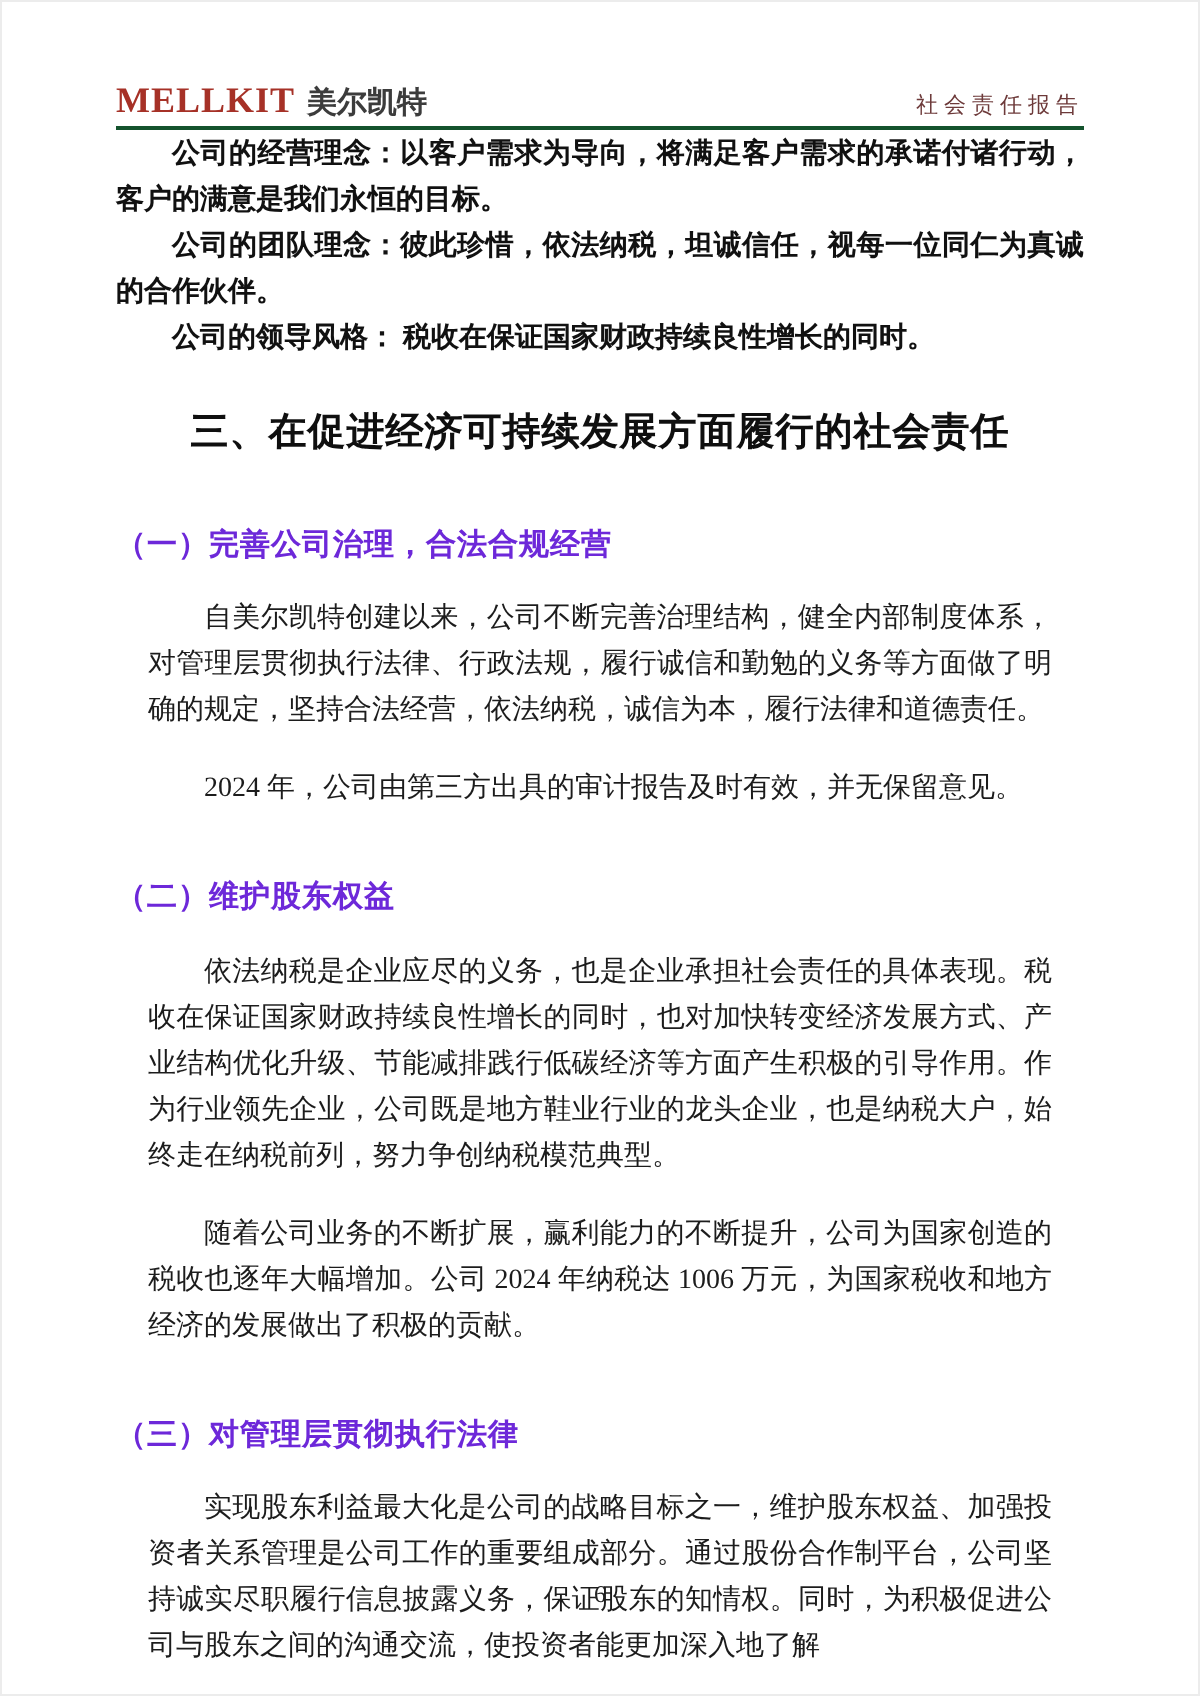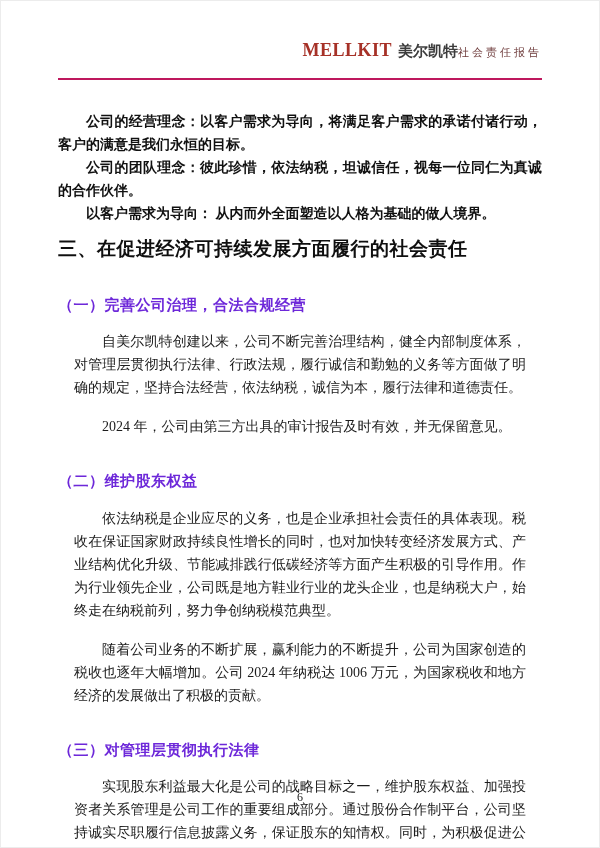--- a/index.html
+++ b/index.html
@@ -15,24 +15,24 @@
     background: #ffffff;
     border: 1px solid #ececec;
     padding: 40px 57px 0 57px;
     font-family: "Liberation Serif", "DejaVu Serif", serif;
     color: #1c1c1c;
     overflow: hidden;
   }
   
   .header {
     display: flex;
-    justify-content: flex-end;
+    justify-content: space-between;
     align-items: flex-end;
-    border-bottom: 2px solid #be185d;
-    padding-bottom: 19px;
+    border-bottom: 2px solid #14532d;
+    padding-bottom: 3px;
   }
   .logo {
     display: flex;
     align-items: baseline;
     gap: 6px;
     line-height: 1;
   }
   .logo-latin {
     font-family: "Liberation Serif", "DejaVu Serif", serif;
     font-weight: bold;
@@ -47,40 +47,41 @@
   }
   .report-title {
     font-size: 11px;
     letter-spacing: 3px;
     color: #6d3a3a;
     line-height: 1;
     padding-bottom: 1px;
   }
   
   .intro {
-    margin-top: 30px;
+    margin-top: 1px;
   }
   .intro p {
     margin: 0;
     text-indent: 2em;
     font-size: 14px;
     line-height: 23px;
     font-weight: bold;
     text-align: justify;
     color: #111111;
   }
   
   .section-title {
     font-family: "Liberation Sans", "DejaVu Sans", sans-serif;
     font-size: 19px;
     font-weight: bold;
     color: #0f0f0f;
-    margin: 12px 0 0 0;
+    margin: 24px 0 0 0;
     line-height: 1.3;
     letter-spacing: 0.5px;
+    text-align: center;
   }
   .subsection-title {
     font-family: "Liberation Sans", "DejaVu Sans", sans-serif;
     font-size: 15px;
     font-weight: bold;
     color: #6d28d9;
     margin: 33px 0 0 0;
     line-height: 1.3;
     letter-spacing: 0.5px;
   }
@@ -116,21 +117,21 @@
     <div class="logo">
       <span class="logo-latin">MELLKIT</span>
       <span class="logo-cjk">美尔凯特</span>
     </div>
     <div class="report-title">社会责任报告</div>
   </div>
 
   <div class="intro">
     <p>公司的经营理念：以客户需求为导向，将满足客户需求的承诺付诸行动，客户的满意是我们永恒的目标。</p>
     <p>公司的团队理念：彼此珍惜，依法纳税，坦诚信任，视每一位同仁为真诚的合作伙伴。</p>
-    <p>以客户需求为导向： 从内而外全面塑造以人格为基础的做人境界。</p>
+    <p>公司的领导风格： 税收在保证国家财政持续良性增长的同时。</p>
   </div>
 
   <h1 class="section-title">三、在促进经济可持续发展方面履行的社会责任</h1>
 
   <h2 class="subsection-title">（一）完善公司治理，合法合规经营</h2>
   <div class="bodytext">
     <p>自美尔凯特创建以来，公司不断完善治理结构，健全内部制度体系，对管理层贯彻执行法律、行政法规，履行诚信和勤勉的义务等方面做了明确的规定，坚持合法经营，依法纳税，诚信为本，履行法律和道德责任。</p>
     <p>2024 年，公司由第三方出具的审计报告及时有效，并无保留意见。</p>
   </div>
 

